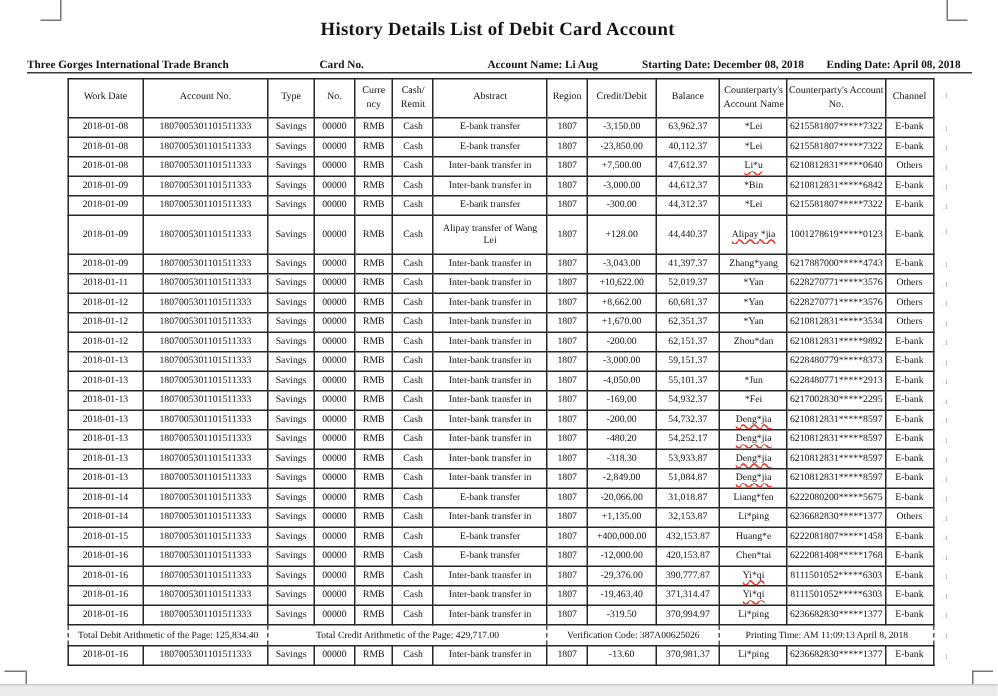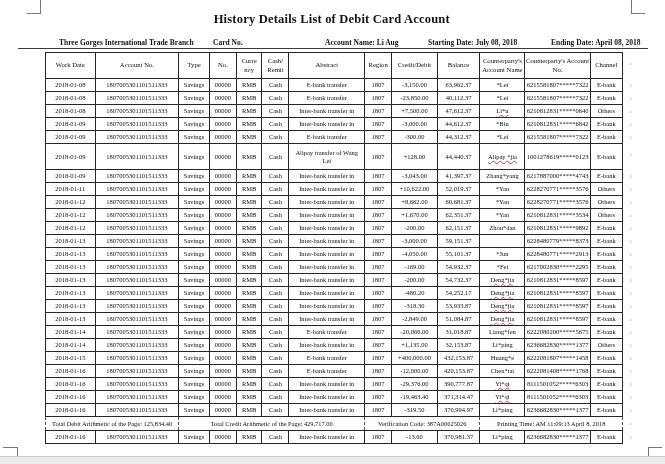--- a/index.html
+++ b/index.html
@@ -15,21 +15,21 @@
     position: absolute; top: 12px; left: 0; width: 665px;
     text-align: center; font-size: 12.5px; font-weight: bold; letter-spacing: .2px;
   }
   .title-mark { font-size: 5px; color: #888; vertical-align: super; font-weight: normal; }
   .infoline {
     position: absolute; left: 18px; top: 37px; width: 630px; height: 12px;
     border-bottom: 1px solid #3a3a3a;
     font-size: 7.5px; font-weight: bold; white-space: nowrap;
   }
   .infoline span { position: absolute; top: 1px; }
-  .info-branch   { left: 0; margin-left: 41px; }
+  .info-branch   { left: 0; }
   .info-cardno   { left: 165px; padding-left: 30px; }
   .info-acctname { left: 307px; }
   .info-start    { left: 410px; }
   .info-end      { left: 533px; }
   .tablewrap { position: absolute; left: 45px; top: 52px; width: 578px; }
   table {
     border-collapse: collapse; table-layout: fixed; width: 100%;
     font-size: 6.5px; color: #101010;
   }
   th, td {
@@ -72,21 +72,21 @@
 </style>
 </head>
 <body>
 
 <div class="title"><span>History Details List of Debit Card Account</span><span class="title-mark">.</span></div>
 
 <div class="infoline">
   <span class="info-branch">Three Gorges International Trade Branch</span>
   <span class="info-cardno">Card No.</span>
   <span class="info-acctname">Account Name: Li Aug</span>
-  <span class="info-start">Starting Date: July 08, 2018</span>
+  <span class="info-start">Starting Date: December 08, 2018</span>
   <span class="info-end">Ending Date: April 08, 2018</span>
 </div>
 
 <div class="tablewrap">
   <table>
     <colgroup>
       <col style="width:8.6%">
         <col style="width:14.5%">
         <col style="width:5.3%">
       <col style="width:4.7%">

